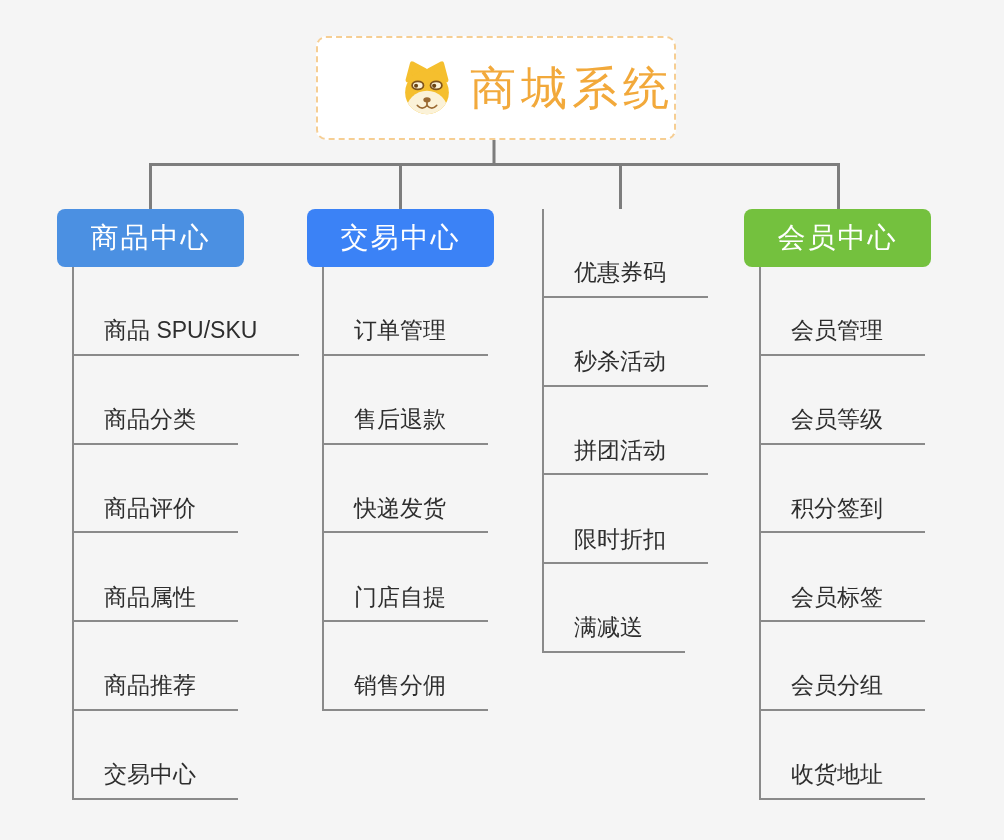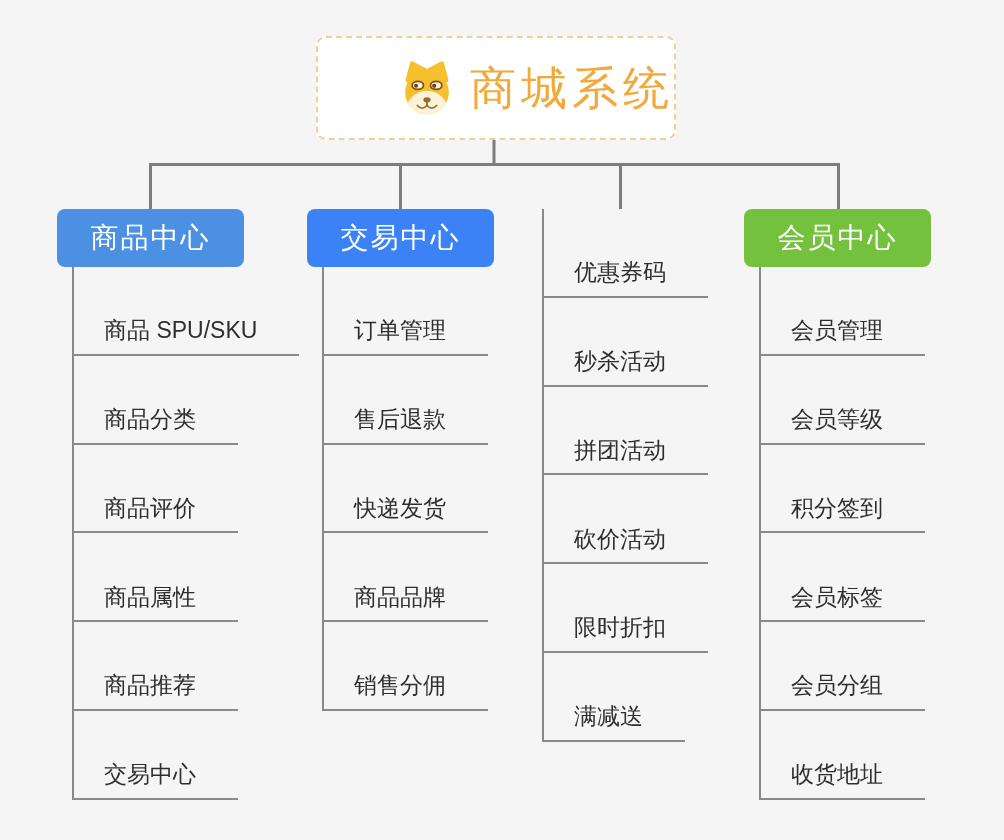--- a/index.html
+++ b/index.html
@@ -98,31 +98,30 @@
           <li class="branch-item">交易中心</li>
         </ul>
   </div>
 
   <div class="branch-column" style="left: 307px;">
     <div class="branch-header" style="background: #3b82f6;">交易中心</div>
     <ul class="branch-items">
           <li class="branch-item">订单管理</li>
           <li class="branch-item">售后退款</li>
           <li class="branch-item">快递发货</li>
-          <li class="branch-item">商品品牌</li>
+          <li class="branch-item">门店自提</li>
           <li class="branch-item">销售分佣</li>
         </ul>
   </div>
 
   <div class="branch-column" style="left: 527px;">
     <ul class="branch-items">
           <li class="branch-item">优惠券码</li>
           <li class="branch-item">秒杀活动</li>
           <li class="branch-item">拼团活动</li>
-          <li class="branch-item">砍价活动</li>
           <li class="branch-item">限时折扣</li>
           <li class="branch-item">满减送</li>
         </ul>
   </div>
 
   <div class="branch-column" style="left: 744px;">
     <div class="branch-header" style="background: rgb(116, 193, 62);">会员中心</div>
     <ul class="branch-items">
           <li class="branch-item">会员管理</li>
           <li class="branch-item">会员等级</li>

